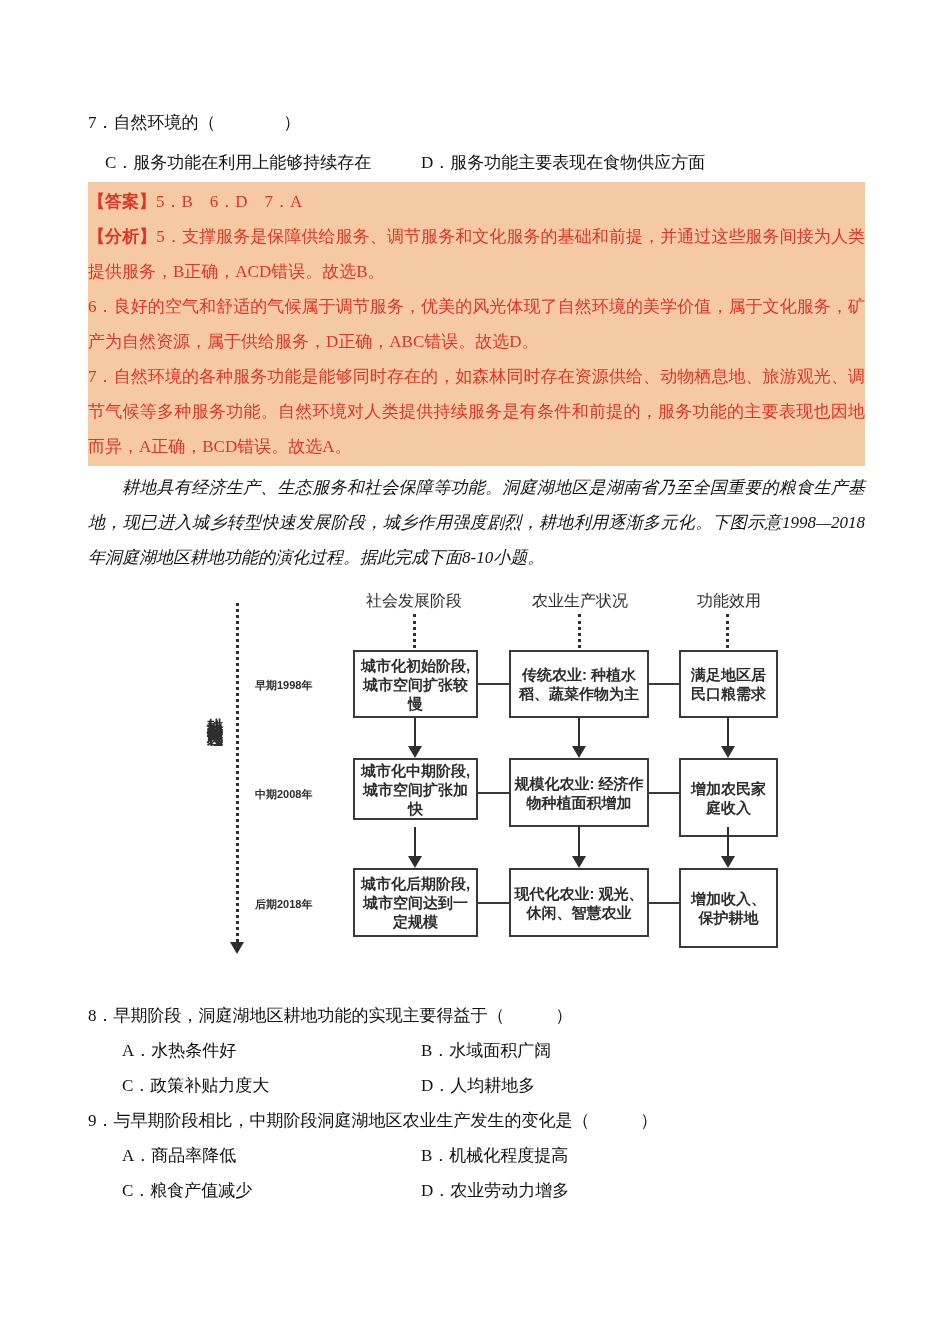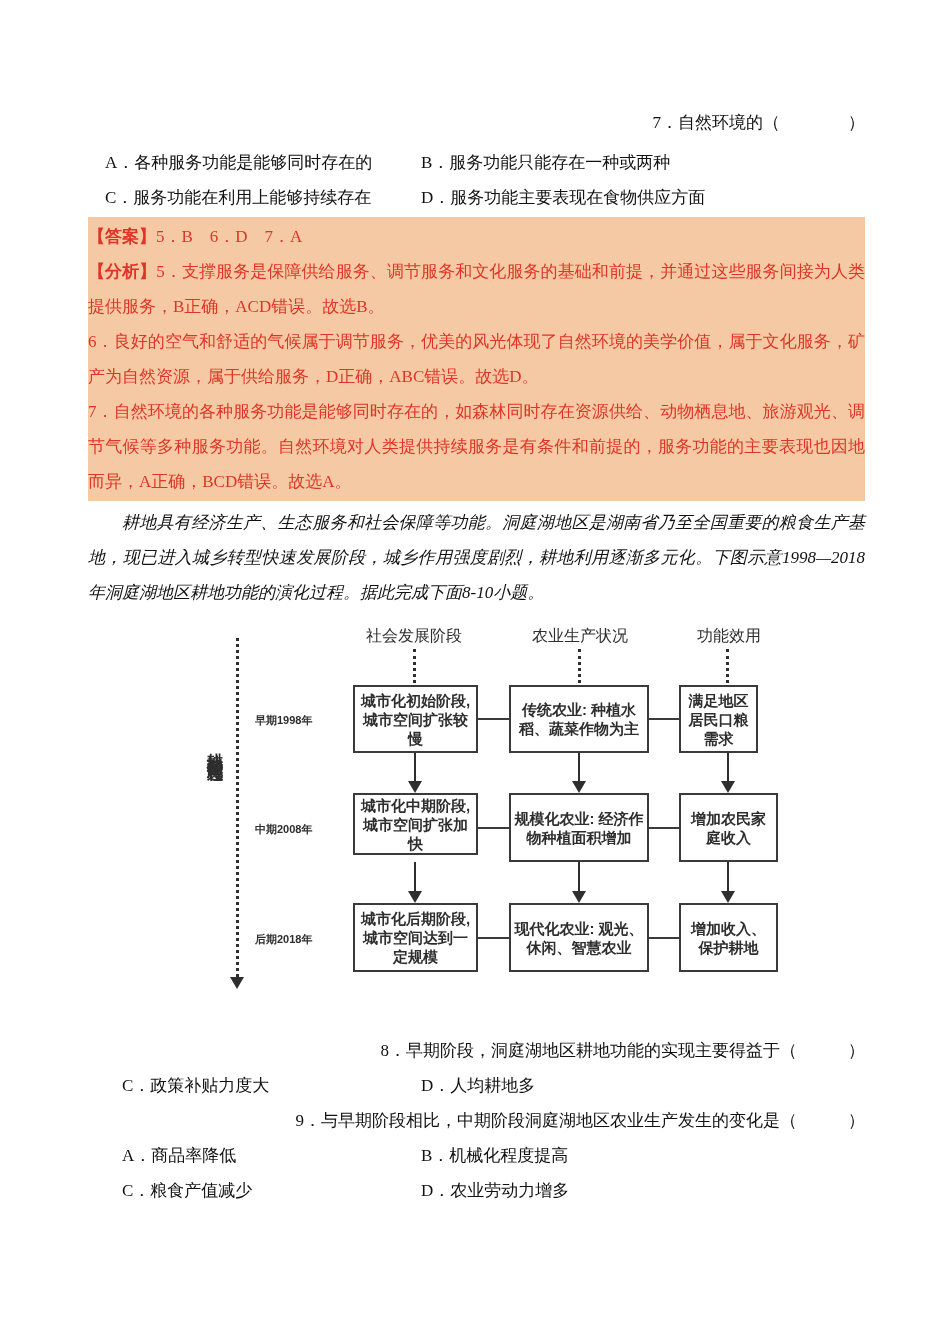--- a/index.html
+++ b/index.html
@@ -3,21 +3,21 @@
 <meta charset="utf-8">
 <style>
   html,body { margin:0; padding:0; }
   body { width:950px; height:1344px; background:#ffffff; overflow:hidden; }
   .page {
     position:relative; width:950px; height:1344px; box-sizing:border-box;
     padding:105px 85px 0 88px;
     font-family:"Liberation Serif","DejaVu Serif",serif;
     font-size:17px; color:#111;
   }
-  .line { line-height:35px; white-space:nowrap;text-align:right; }
+  .line { line-height:35px; white-space:nowrap; }
   .q-stem { margin-bottom:5px; }
   .opts { display:flex; line-height:35px; white-space:nowrap; }
   .opts .oa1 { margin-left:17px; width:316px; }
   .opts .oa2 { margin-left:34px; width:299px; }
 
   
   .answer-block {
     margin-top:2px; padding:2px 0;
     background:#f6c9a5; color:#df3526;
     text-align:justify;
@@ -58,24 +58,20 @@
   }
 </style>
 </head>
 <body>
 
 <div class="page">
 
   <div>
     <div class="line q-stem"><span>7．</span><span>自然环境的（　　　　）</span></div>
     <div class="opts">
-      <span class="oa1">A．各种服务功能是能够同时存在的</span>
-      <span>B．服务功能只能存在一种或两种</span>
-    </div>
-    <div class="opts">
       <span class="oa1">C．服务功能在利用上能够持续存在</span>
       <span>D．服务功能主要表现在食物供应方面</span>
     </div>
   </div>
 
   <div class="answer-block">
     <p><span class="ans-label">【答案】</span><span>5．B　6．D　7．A</span></p>
     <p><span class="ans-label">【分析】</span><span>5．支撑服务是保障供给服务、调节服务和文化服务的基础和前提，并通过这些服务间接为人类提供服务，B正确，ACD错误。故选B。</span></p>
     <p>6．良好的空气和舒适的气候属于调节服务，优美的风光体现了自然环境的美学价值，属于文化服务，矿产为自然资源，属于供给服务，D正确，ABC错误。故选D。</p>
     <p>7．自然环境的各种服务功能是能够同时存在的，如森林同时存在资源供给、动物栖息地、旅游观光、调节气候等多种服务功能。自然环境对人类提供持续服务是有条件和前提的，服务功能的主要表现也因地而异，A正确，BCD错误。故选A。</p>
@@ -96,29 +92,29 @@
     <div class="fig-abs fig-dotted-v" style="left:413px; top:24px; height:34px;"></div>
     <div class="fig-abs fig-dotted-v" style="left:578px; top:24px; height:34px;"></div>
     <div class="fig-abs fig-dotted-v" style="left:726px; top:24px; height:34px;"></div>
 
     <div class="fig-abs fig-row-label" style="left:255px; top:85px;">早期1998年</div>
     <div class="fig-abs fig-row-label" style="left:255px; top:194px;">中期2008年</div>
     <div class="fig-abs fig-row-label" style="left:255px; top:304px;">后期2018年</div>
 
     <div class="fig-abs fig-box" style="left:353px; top:60px;  width:125px; height:68px;">城市化初始阶段,城市空间扩张较慢</div>
     <div class="fig-abs fig-box" style="left:509px; top:60px;  width:140px; height:68px;">传统农业: 种植水稻、蔬菜作物为主</div>
-    <div class="fig-abs fig-box" style="left:679px; top:60px;  width:79px;  height:68px;">满足地区居民口粮需求</div>
+    <div class="fig-abs fig-box" style="left:679px; top:60px;  width:99px;  height:68px;">满足地区居民口粮需求</div>
 
     <div class="fig-abs fig-box" style="left:353px; top:168px; width:125px; height:62px;">城市化中期阶段,城市空间扩张加快</div>
     <div class="fig-abs fig-box" style="left:509px; top:168px; width:140px; height:69px;">规模化农业: 经济作物种植面积增加</div>
-    <div class="fig-abs fig-box" style="left:679px; top:168px; width:99px;  height:69px;">增加农民家庭收入</div>
+    <div class="fig-abs fig-box" style="left:679px; top:168px; width:99px;  height:79px;">增加农民家庭收入</div>
 
     <div class="fig-abs fig-box" style="left:353px; top:278px; width:125px; height:69px;">城市化后期阶段,城市空间达到一定规模</div>
     <div class="fig-abs fig-box" style="left:509px; top:278px; width:140px; height:69px;">现代化农业: 观光、休闲、智慧农业</div>
-    <div class="fig-abs fig-box" style="left:679px; top:278px; width:99px;  height:69px;">增加收入、保护耕地</div>
+    <div class="fig-abs fig-box" style="left:679px; top:278px; width:99px;  height:80px;">增加收入、保护耕地</div>
 
     <div class="fig-abs fig-hline" style="left:478px; top:93px;  width:31px;"></div>
     <div class="fig-abs fig-hline" style="left:649px; top:93px;  width:30px;"></div>
     <div class="fig-abs fig-hline" style="left:478px; top:202px; width:31px;"></div>
     <div class="fig-abs fig-hline" style="left:649px; top:202px; width:30px;"></div>
     <div class="fig-abs fig-hline" style="left:478px; top:312px; width:31px;"></div>
     <div class="fig-abs fig-hline" style="left:649px; top:312px; width:30px;"></div>
 
     <div class="fig-abs fig-stem-v" style="left:414px; top:128px; height:29px;"></div>
     <div class="fig-abs tri-down" style="left:408px; top:156px;"></div>
@@ -132,20 +128,24 @@
 
     <div class="fig-abs fig-stem-v" style="left:727px; top:128px; height:29px;"></div>
     <div class="fig-abs tri-down" style="left:721px; top:156px;"></div>
     <div class="fig-abs fig-stem-v" style="left:727px; top:237px; height:30px;"></div>
     <div class="fig-abs tri-down" style="left:721px; top:266px;"></div>
   </div>
 
   <div style="margin-top:33px;">
     <div class="line"><span>8．</span><span>早期阶段，洞庭湖地区耕地功能的实现主要得益于（　　　）</span></div>
     <div class="opts">
+      <span class="oa2">A．水热条件好</span>
+      <span>B．水域面积广阔</span>
+    </div>
+    <div class="opts">
       <span class="oa2">C．政策补贴力度大</span>
       <span>D．人均耕地多</span>
     </div>
   </div>
 
   <div>
     <div class="line"><span>9．</span><span>与早期阶段相比，中期阶段洞庭湖地区农业生产发生的变化是（　　　）</span></div>
     <div class="opts">
       <span class="oa2">A．商品率降低</span>
       <span>B．机械化程度提高</span>

